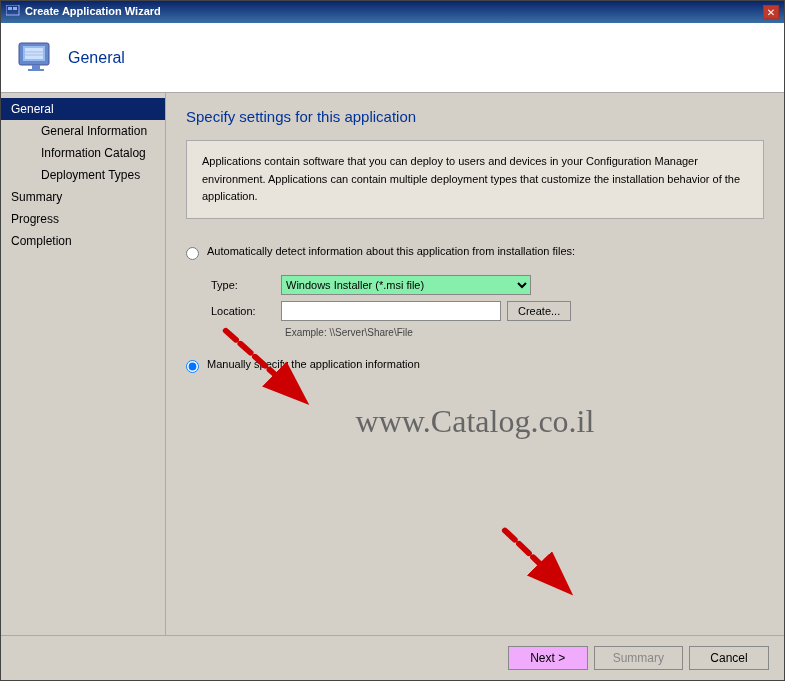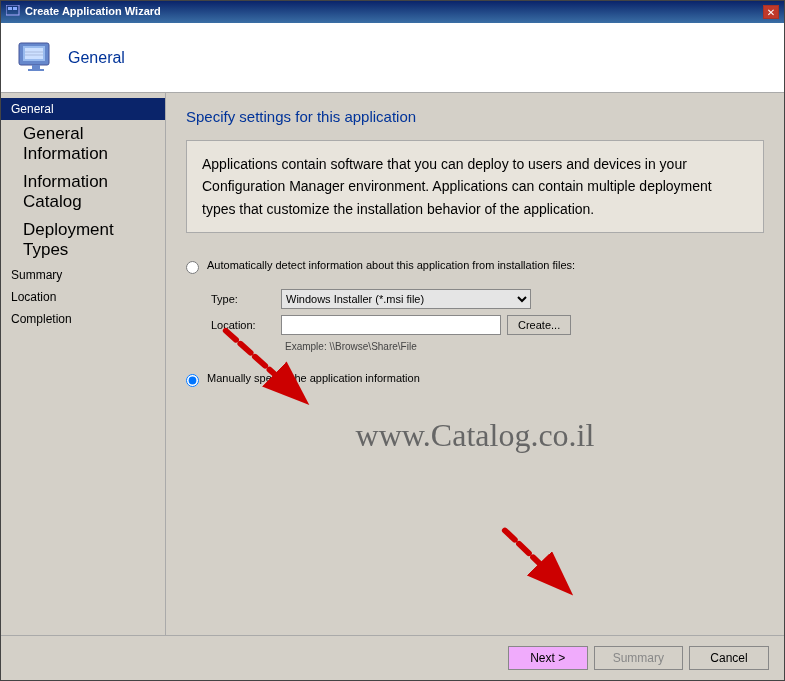--- a/index.html
+++ b/index.html
@@ -91,42 +91,42 @@
       padding: 4px 10px;
       font-size: 12px;
       color: #000;
       cursor: pointer;
     }
     .sidebar-item.active {
       background: #0a246a;
       color: white;
     }
     .sidebar-item.sub {
-      padding-left: 22px;
-      font-size: 17px;
+      padding-left: 40px;
+      font-size: 12px;
     }
 
     
     .content {
       flex: 1;
       background: #d4d0c8;
       padding: 15px 20px;
       overflow-y: auto;
     }
     .content-title {
       font-size: 15px;
       color: #003399;
       margin-bottom: 15px;
     }
     .description-box {
       background: #e8e4dc;
       border: 1px solid #aaa;
       padding: 12px 15px;
       margin-bottom: 20px;
-      font-size: 14px;
+      font-size: 11px;
       line-height: 1.6;
       color: #000;
     }
 
     
     .radio-section {
       margin-top: 26px;
     }
     .radio-option {
       display: flex;
@@ -160,21 +160,21 @@
       height: 20px;
       border: 1px solid #888;
       background: white;
       font-size: 11px;
       padding: 2px 4px;
     }
     .form-select {
       width: 250px;
       height: 20px;
       border: 1px solid #888;
-      background: #e5e5e5;
+      background: #86efac;
       font-size: 11px;
     }
     .btn-browse {
       margin-left: 6px;
       padding: 2px 10px;
       font-size: 11px;
       background: #d4d0c8;
       border: 1px solid #888;
       cursor: pointer;
       height: 20px;
@@ -255,21 +255,21 @@
   </div>
 
   <div class="wizard-body">
 
     <div class="sidebar">
       <div class="sidebar-item active">General</div>
       <div class="sidebar-item sub">General Information</div>
       <div class="sidebar-item sub">Information Catalog</div>
       <div class="sidebar-item sub">Deployment Types</div>
       <div class="sidebar-item">Summary</div>
-      <div class="sidebar-item">Location</div>
+      <div class="sidebar-item">Progress</div>
       <div class="sidebar-item">Completion</div>
     </div>
 
     <div class="content" style="position:relative;">
       <div class="content-title">Specify settings for this application</div>
 
       <div class="description-box">
         <span>Applications contain software that you can deploy to users and devices in your Configuration Manager environment. Applications can contain multiple deployment types that customize the installation behavior of the application.</span>
       </div>
 
@@ -284,21 +284,21 @@
             <span class="form-label">Type:</span>
             <select class="form-select">
               <option>Windows Installer (*.msi file)</option>
             </select>
           </div>
           <div class="form-row">
             <span class="form-label">Location:</span>
             <input type="text" class="form-input" style="">
             <button class="btn-browse">Create...</button>
           </div>
-          <div class="example-text">Example: \\Browse\Share\File</div>
+          <div class="example-text">Example: \\Server\Share\File</div>
         </div>
 
         <div class="radio-option" style="margin-top: 20px;">
           <input type="radio" name="appType" id="manualSpecify" checked="" style="">
           <label for="manualSpecify" class="radio-label">Manually specify the application information</label>
         </div>
       </div>
 
       <div class="watermark">www.Catalog.co.il</div>
 

